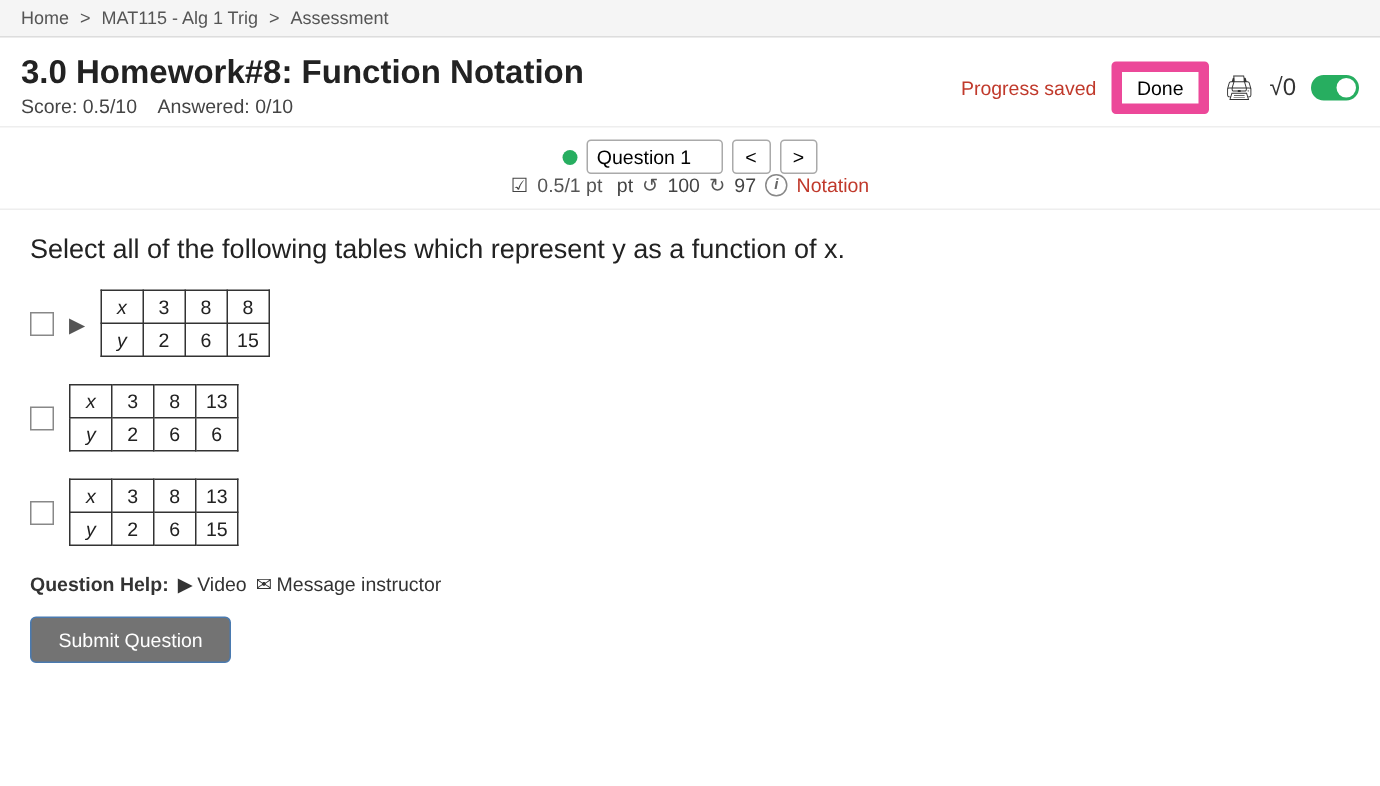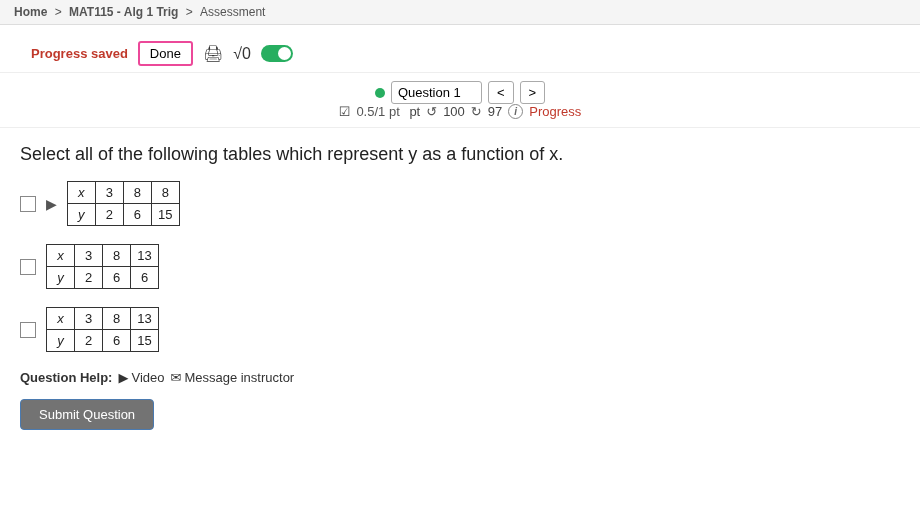--- a/index.html
+++ b/index.html
@@ -9,21 +9,21 @@
       font-size: 14px;
       color: #222;
     }
     .breadcrumb {
       background: #f5f5f5;
       padding: 5px 14px;
       font-size: 12px;
       color: #555;
       border-bottom: 1px solid #ddd;
     }
-    .breadcrumb a { color: #555; text-decoration: none; font-weight: bold; }
+    .breadcrumb a { color: #555; text-decoration: none; }
     .breadcrumb .sep { margin: 0 4px; }
     .header-area {
       padding: 10px 14px 6px 14px;
       display: flex;
       justify-content: space-between;
       align-items: flex-start;
       border-bottom: 1px solid #eee;
     }
     .header-left h1 {
       font-size: 22px;
@@ -37,26 +37,26 @@
     }
     .header-right {
       display: flex;
       align-items: center;
       gap: 10px;
       margin-top: 6px;
     }
     .progress-saved {
       color: #c0392b;
       font-size: 13px;
-      font-weight: bold;
+      font-weight: normal;
       padding-left: 17px;
     }
     .done-btn {
       background: #fff;
-      border: 2px solid #ec4899;
+      border: 7px solid #ec4899;
       border-radius: 3px;
       padding: 3px 10px;
       font-size: 13px;
       cursor: pointer;
     }
     .icon-print {
       font-size: 16px;
       cursor: pointer;
       color: #333;
     }
@@ -234,20 +234,28 @@
 
 <div class="breadcrumb">
   <a>Home</a>
   <span class="sep"> &gt; </span>
   <a>MAT115 - Alg 1 Trig</a>
   <span class="sep"> &gt; </span>
   <span>Assessment</span>
 </div>
 
 <div class="header-area">
+  <div class="header-left">
+    <h1>3.0 Homework#8: Function Notation</h1>
+    <div class="score">
+      <span>Score: 0.5/10</span>
+      &nbsp;&nbsp;
+      <span>Answered: 0/10</span>
+    </div>
+  </div>
   <div class="header-right">
     <span class="progress-saved">Progress saved</span>
     <button class="done-btn">Done</button>
     <span class="icon-print">🖨</span>
     <span class="sqrt-icon">√0</span>
     <span class="toggle-green"></span>
   </div>
 </div>
 
 <div class="question-nav">
@@ -261,21 +269,21 @@
   </div>
   <div class="question-nav-right">
     <span>☑</span>
     <span class="pts">0.5/1 pt</span>
     <span>&nbsp;pt</span>
     <span class="circular-icon">↺</span>
     <span>100</span>
     <span class="circular-icon">↻</span>
     <span>97</span>
     <span class="info-icon">i</span>
-    <span class="details-link">Progress</span>
+    <span class="details-link">Notation</span>
   </div>
 </div>
 
 <div class="main-content">
   <div class="question-text">Select all of the following tables which represent y as a function of x.</div>
 
   <div class="table-option">
     <div class="checkbox-cell"></div>
     <span class="cursor-arrow">▶</span>
     <table class="math-table">

